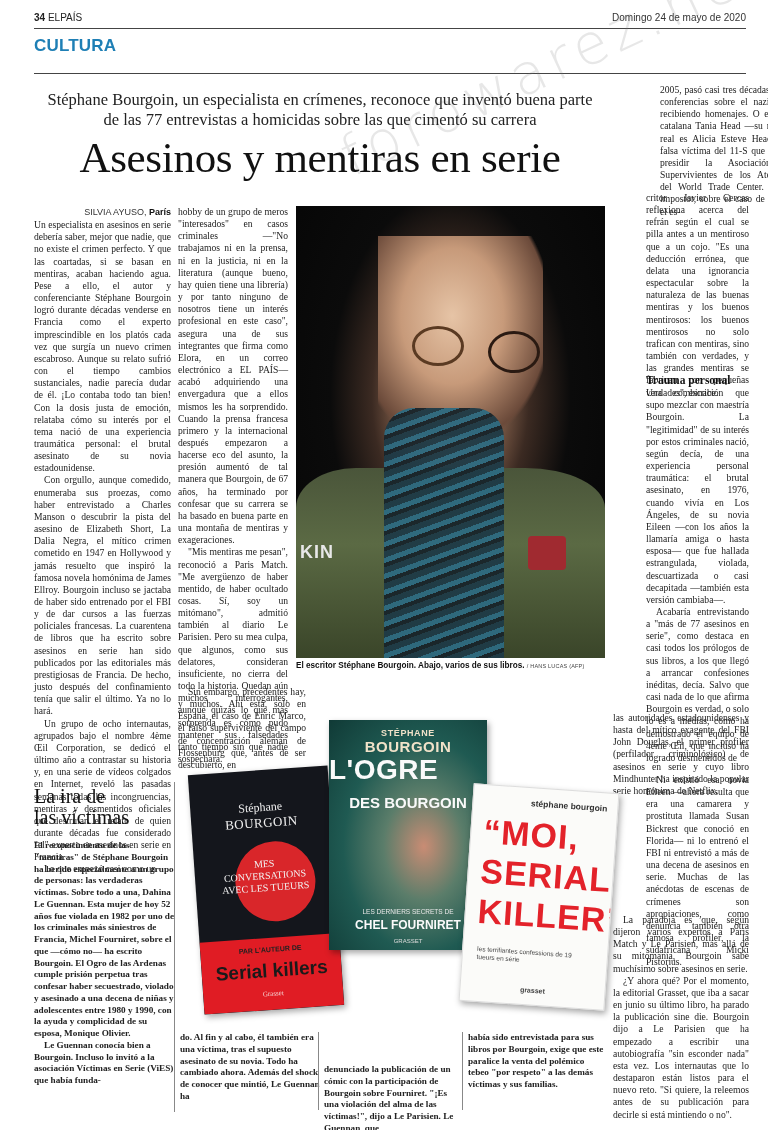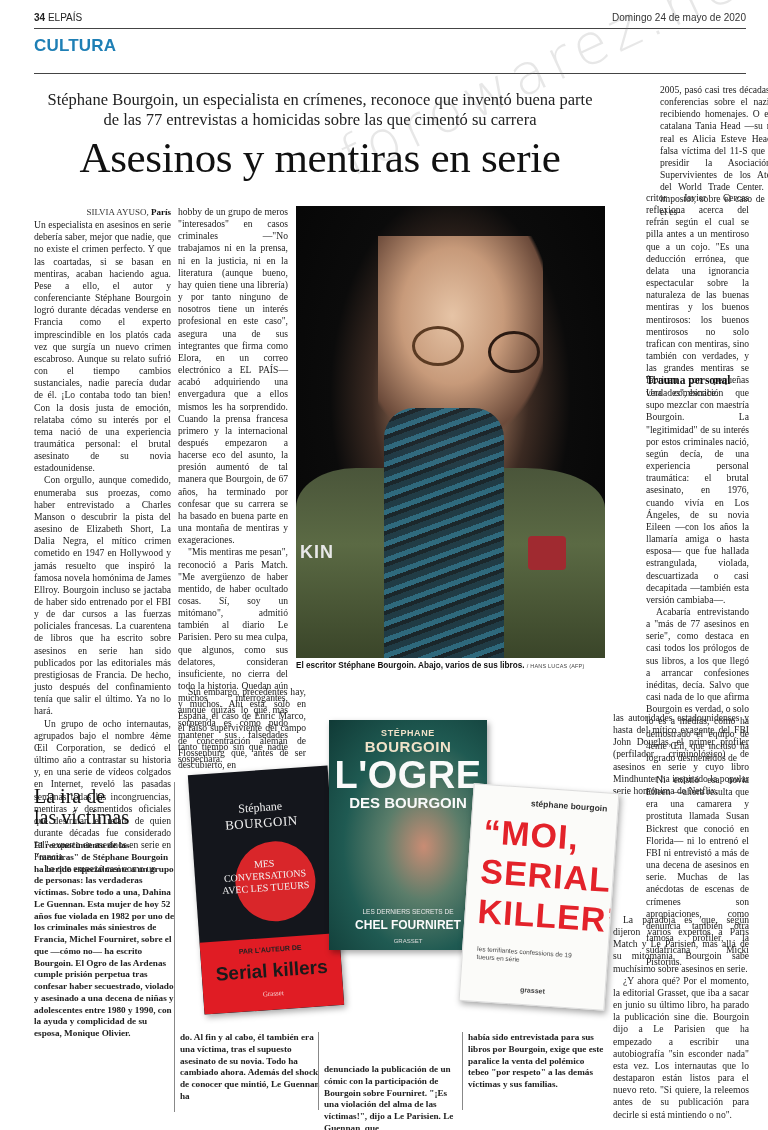--- a/index.html
+++ b/index.html
@@ -17,21 +17,21 @@
   .rule-section { left: 34px; right: 22px; top: 73px; height: 1px; background: #444; }
 
   
   .deck { left: 40px; width: 560px; top: 90px; font-family: "Liberation Serif", serif; font-size: 16.5px; line-height: 20px; text-align: center; color: #222; }
   .headline { left: 40px; width: 560px; top: 134px; font-family: "Liberation Serif", serif; font-size: 43px; line-height: 48px; text-align: center; color: #111; letter-spacing: -0.3px; }
 
   
   .col { font-family: "Liberation Serif", serif; font-size: 9.6px; line-height: 12.15px; text-align: justify; color: #222; hyphens: auto; }
   .col p { text-indent: 10px; }
   .col p.noindent { text-indent: 0; }
-  .byline { font-family: Liberation Serif, serif; font-size: 9px; text-align: right; margin-bottom: 1px; color: #333; }
+  .byline { font-family: Liberation Sans, sans-serif; font-size: 9px; text-align: right; margin-bottom: 1px; color: #333; }
   .byline b { color: #111; }
 
   .col1 { left: 34px; top: 206px; width: 137px; }
   .col2 { left: 178px; top: 206px; width: 110px; }
   .col2b { left: 178px; top: 686px; width: 128px; }
   .col4 { left: 613px; top: 84px; width: 136px; margin-left: 47px; }
   .col4b { left: 646px; top: 192px; width: 103px; }
   .subhead { font-family: "Liberation Serif", serif; font-weight: bold; font-size: 11.5px; margin: 0 0 1px; color: #111; }
   .col4c { left: 646px; top: 374px; width: 103px; }
   .col4d { left: 613px; top: 712px; width: 136px; }
@@ -73,21 +73,21 @@
   .book1 .disc { position: absolute; left: 40px; top: 72px; width: 80px; height: 80px; border-radius: 50%; background: #d9262a; }
   .book1 .title { position: absolute; top: 88px; width: 100%; text-align: center; color: #f2f2f2; font-family: "Liberation Serif", serif; font-size: 10px; line-height: 12px; }
   .book1 .band { position: absolute; left: 0; right: 0; top: 168px; height: 72px; background: #e01c24; }
   .book1 .band .small { position: absolute; top: 8px; width: 100%; text-align: center; font-family: "Liberation Sans", sans-serif; font-weight: bold; font-size: 7px; color: #222; }
   .book1 .band .big { position: absolute; top: 22px; width: 100%; text-align: center; font-family: "Liberation Sans", sans-serif; font-weight: bold; font-size: 19px; color: #1a1a1a; }
   .book1 .band .pub { position: absolute; top: 52px; width: 100%; text-align: center; font-family: "Liberation Serif", serif; font-size: 7px; color: #f4d0d0; }
 
   .book2 { left: 329px; top: 720px; width: 158px; height: 230px; background: radial-gradient(ellipse at 60% 55%, #c98c74 0%, #5b7d6a 30%, #1f5a52 60%, #103a36 100%); }
   .book2 .a1 { position: absolute; top: 8px; width: 100%; text-align: center; font-family: "Liberation Sans", sans-serif; font-weight: bold; font-size: 9px; color: #f1e2c9; letter-spacing: 0.6px; }
   .book2 .a2 { position: absolute; top: 18px; width: 100%; text-align: center; font-family: "Liberation Sans", sans-serif; font-weight: bold; font-size: 15px; color: #f1e2c9; letter-spacing: 0.5px; }
-  .book2 .t1 { position: absolute; top: 34px; width: 100%; text-align: center; font-family: "Liberation Sans", sans-serif; font-weight: bold; font-size: 38px; color: #fafafa; letter-spacing: 0.5px; }
+  .book2 .t1 { position: absolute; top: 34px; width: 100%; text-align: left; font-family: "Liberation Sans", sans-serif; font-weight: bold; font-size: 28px; color: #fafafa; letter-spacing: 0.5px; }
   .book2 .t2 { position: absolute; top: 74px; width: 100%; text-align: center; font-family: "Liberation Sans", sans-serif; font-weight: bold; font-size: 15px; color: #fafafa; }
   .book2 .s1 { position: absolute; top: 188px; width: 100%; text-align: center; font-family: "Liberation Sans", sans-serif; font-size: 6.5px; color: #e8e8e8; }
   .book2 .s2 { position: absolute; top: 198px; width: 100%; text-align: center; font-family: "Liberation Sans", sans-serif; font-weight: bold; font-size: 12px; color: #fafafa; }
   .book2 .pub { position: absolute; top: 218px; width: 100%; text-align: center; font-family: "Liberation Sans", sans-serif; font-size: 6px; color: #ddd; }
 
   .book3 { left: 466px; top: 788px; width: 146px; height: 218px; background: #fbfbf9; transform: rotate(4deg); border: 1px solid #ddd; }
   .book3 .a { position: absolute; top: 10px; right: 10px; font-family: "Liberation Sans", sans-serif; font-weight: bold; font-size: 8.5px; color: #333; }
   .book3 .big { position: absolute; left: 12px; top: 26px; font-family: "Liberation Sans", sans-serif; font-weight: bold; font-size: 34px; line-height: 40px; color: #e3222a; letter-spacing: 1px; }
   .book3 .sub { position: absolute; left: 14px; top: 160px; font-family: "Liberation Sans", sans-serif; font-size: 6.5px; line-height: 8px; color: #444; }
   .book3 .pub { position: absolute; left: 0; right: 0; top: 198px; text-align: center; font-family: "Liberation Sans", sans-serif; font-weight: bold; font-size: 7px; color: #444; }
@@ -167,20 +167,21 @@
   <p>¿Y ahora qué? Por el momento, la editorial Grasset, que iba a sacar en junio su último libro, ha parado la publicación sine die. Bourgoin dijo a Le Parisien que ha empezado a escribir una autobiografía "sin esconder nada" esta vez. Los internautas que lo destaparon están listos para el nuevo reto. "Si quiere, la releemos antes de su publicación para decirle si está mintiendo o no".</p>
 </div>
 
 <div class="abs side-title">
   <div>La ira de</div>
   <div>las víctimas</div>
 </div>
 <div class="abs vrule vr1"></div>
 <div class="abs side-col side1">
   <p class="noindent">El reconocimiento de las "mentiras" de Stéphane Bourgoin ha herido especialmente a un grupo de personas: las verdaderas víctimas. Sobre todo a una, Dahina Le Guennan. Esta mujer de hoy 52 años fue violada en 1982 por uno de los criminales más siniestros de Francia, Michel Fourniret, sobre el que —cómo no— ha escrito Bourgoin. El Ogro de las Ardenas cumple prisión perpetua tras confesar haber secuestrado, violado y asesinado a una decena de niñas y adolescentes entre 1980 y 1990, con la ayuda y complicidad de su esposa, Monique Olivier.</p>
+  <p>Le Guennan conocía bien a Bourgoin. Incluso lo invitó a la asociación Víctimas en Serie (ViES) que había funda-</p>
 </div>
 <div class="abs side-col side2">
   <p class="noindent">do. Al fin y al cabo, él también era una víctima, tras el supuesto asesinato de su novia. Todo ha cambiado ahora. Además del shock de conocer que mintió, Le Guennan ha</p>
 </div>
 <div class="abs vrule vr2"></div>
 <div class="abs side-col side3">
   <p class="noindent">denunciado la publicación de un cómic con la participación de Bourgoin sobre Fourniret. "¡Es una violación del alma de las víctimas!", dijo a Le Parisien. Le Guennan, que</p>
 </div>
 <div class="abs vrule vr3"></div>
 <div class="abs side-col side4">

